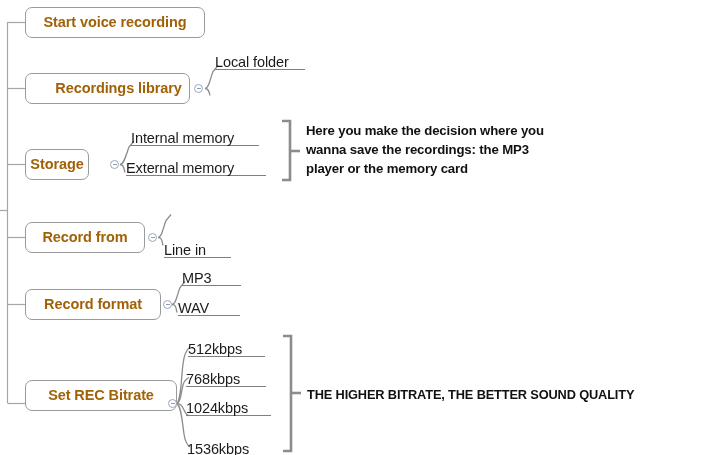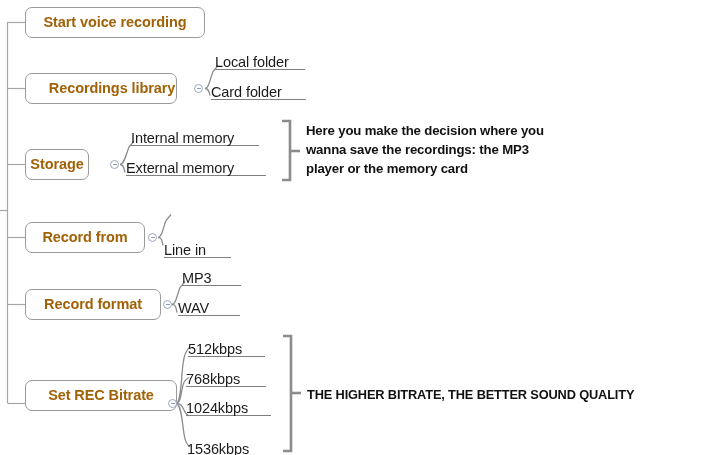--- a/index.html
+++ b/index.html
@@ -131,21 +131,21 @@
     <g stroke="#8c8c8c" stroke-width="2.6" fill="none" stroke-linecap="butt">
       <path d="M283 336 L291 336 L291 451 L283 451"></path>
       <path d="M291 393 L301 393" stroke-width="2.6"></path>
     </g>
   </svg>
 
   <div class="node" style="left:25px;top:7px;width:180px;height:31px;">
     <span>Start voice recording</span>
   </div>
 
-  <div class="node" style="left:25px;top:73px;width:152px;height:31px;padding-left:22px;">
+  <div class="node" style="left:25px;top:73px;width:165px;height:31px;padding-left:22px;">
     <span>Recordings library</span>
   </div>
   <div class="toggle" style="left:194px;top:84px;"></div>
 
   <div class="node" style="left:25px;top:149px;width:64px;height:31px;">
     <span>Storage</span>
   </div>
   <div class="toggle" style="left:110px;top:160px;"></div>
 
   <div class="node" style="left:25px;top:222px;width:120px;height:31px;">
@@ -158,23 +158,20 @@
   </div>
   <div class="toggle" style="left:163px;top:300px;"></div>
 
   <div class="node" style="left:25px;top:380px;width:152px;height:31px;">
     <span>Set REC Bitrate</span>
   </div>
   <div class="toggle" style="left:168px;top:399px;"></div>
 
   <div class="leaf" style="left:215px;top:50px;width:90px;height:20px;">
     <span>Local folder</span>
-  </div>
-  <div class="leaf" style="left:211px;top:80px;width:95px;height:20px;">
-    <span>Card folder</span>
   </div>
 
   <div class="leaf" style="left:126px;top:156px;width:140px;height:20px;">
     <span>External memory</span>
   </div>
   <div class="leaf" style="left:131px;top:126px;width:128px;height:20px;">
     <span>Internal memory</span>
   </div>
 
   <div class="leaf" style="left:164px;top:230px;width:67px;height:20px;margin-top:8px;">

